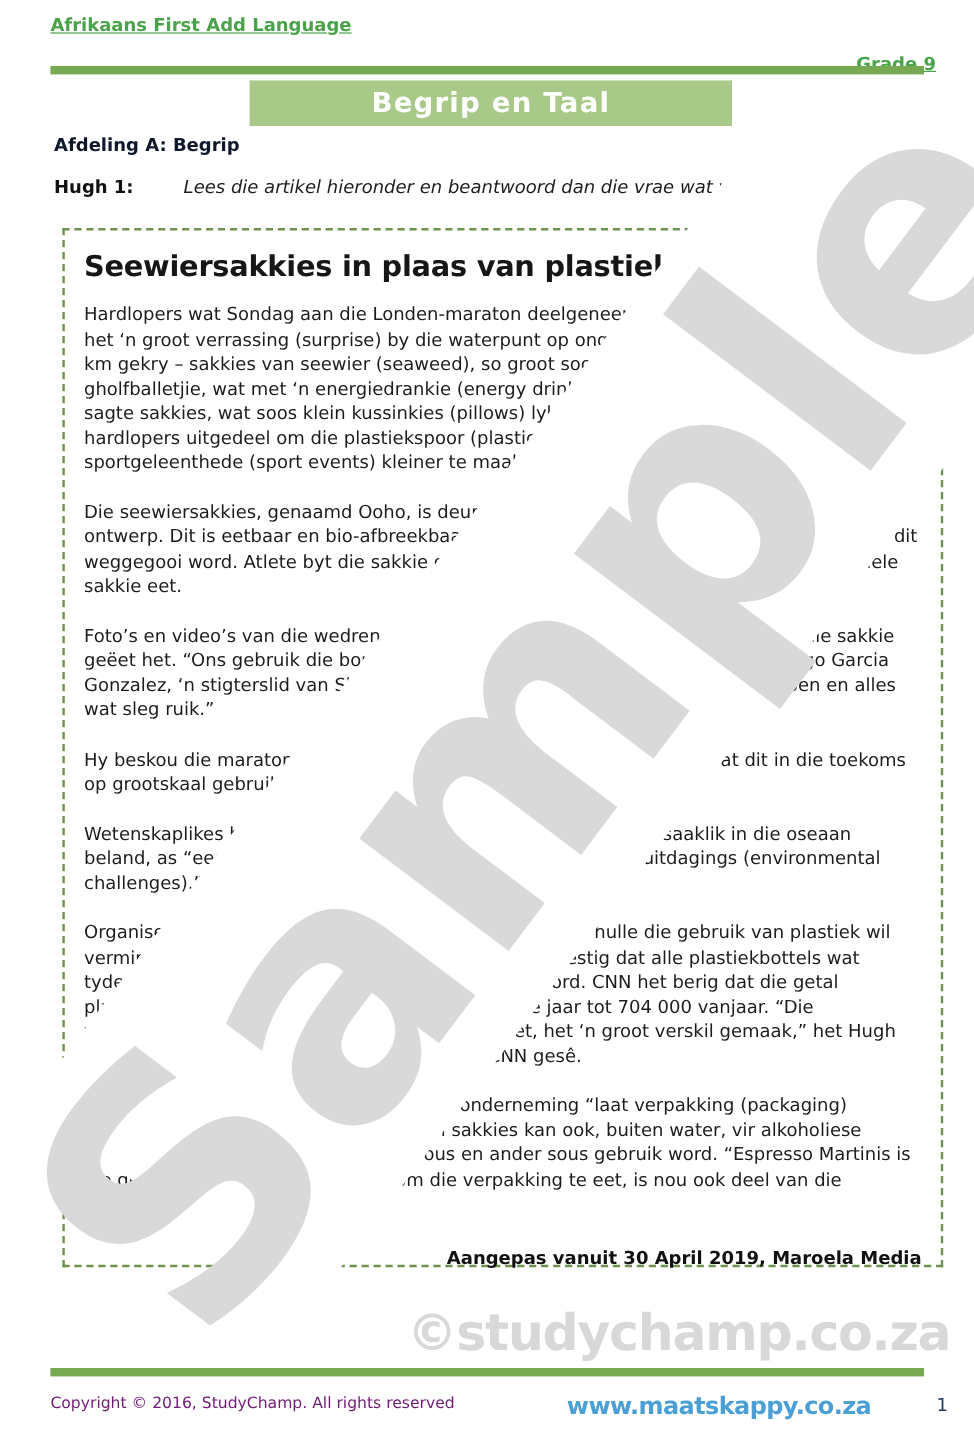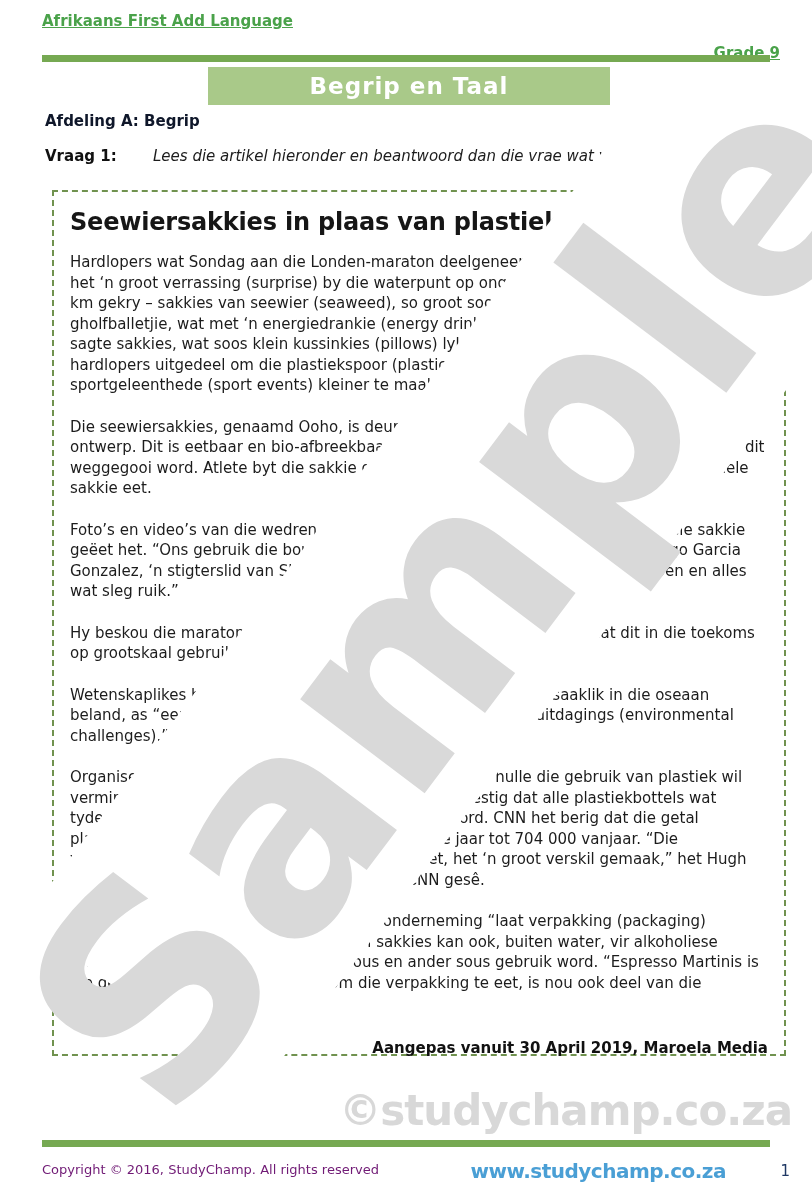--- a/index.html
+++ b/index.html
@@ -82,21 +82,21 @@
 
 <div class="abs hdr hdr-left">Afrikaans First Add Language</div>
 <div class="abs hdr hdr-right">Grade 9</div>
 <div class="abs rule rule-top"></div>
 
 <div class="abs banner">
   <span>Begrip en Taal</span>
 </div>
 
 <div class="abs section-heading">Afdeling A: Begrip</div>
-<div class="abs q-label">Vraag 1:</div>
+<div class="abs q-label">Hugh 1:</div>
 <div class="abs q-instruction">Lees die artikel hieronder en beantwoord dan die vrae wat volg.</div>
 
 <div class="abs article-box">
   <div class="article-title">Seewiersakkies in plaas van plastiekbottels gebruik</div>
   <div class="article-body">
     <div class="photo">
       <div class="finger"></div>
       <div class="finger2"></div>
       <div class="blue-smudge"></div>
       <div class="sachet"></div>
@@ -116,14 +116,14 @@
 </div>
 
 <div class="abs watermark-band">
   <span>Sample</span>
 </div>
 
 <div class="abs corner-watermark">©studychamp.co.za</div>
 
 <div class="abs rule rule-bottom"></div>
 <div class="abs footer-copyright">Copyright © 2016, StudyChamp. All rights reserved</div>
-<div class="abs footer-site">www.studychamp.co.za</div>
+<div class="abs footer-site">www.maatskappy.co.za</div>
 <div class="abs footer-page">1</div>
 
 </body></html>

